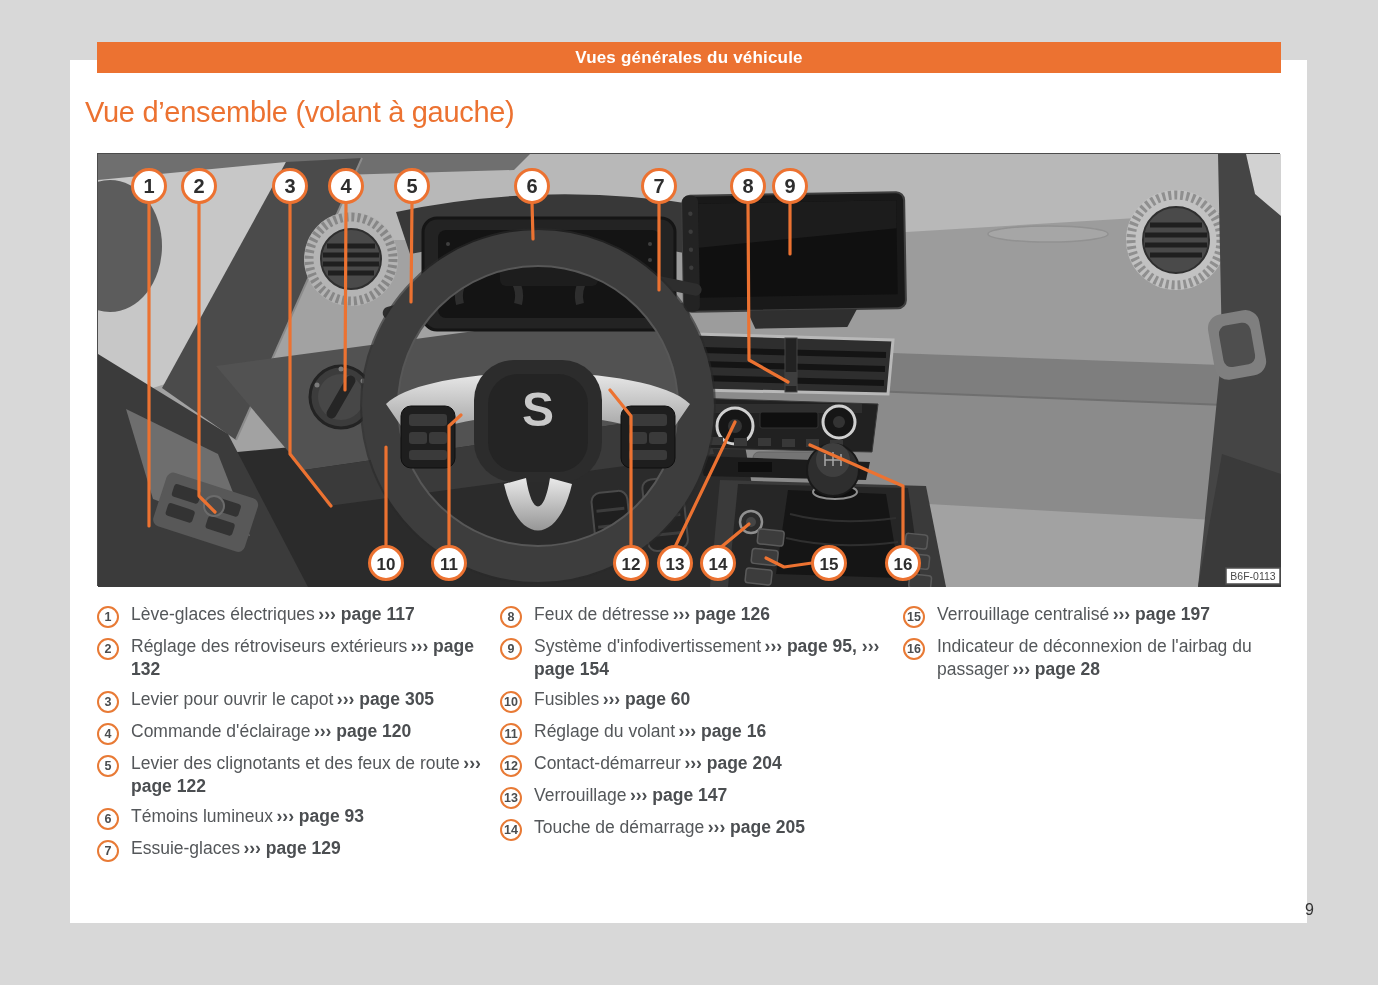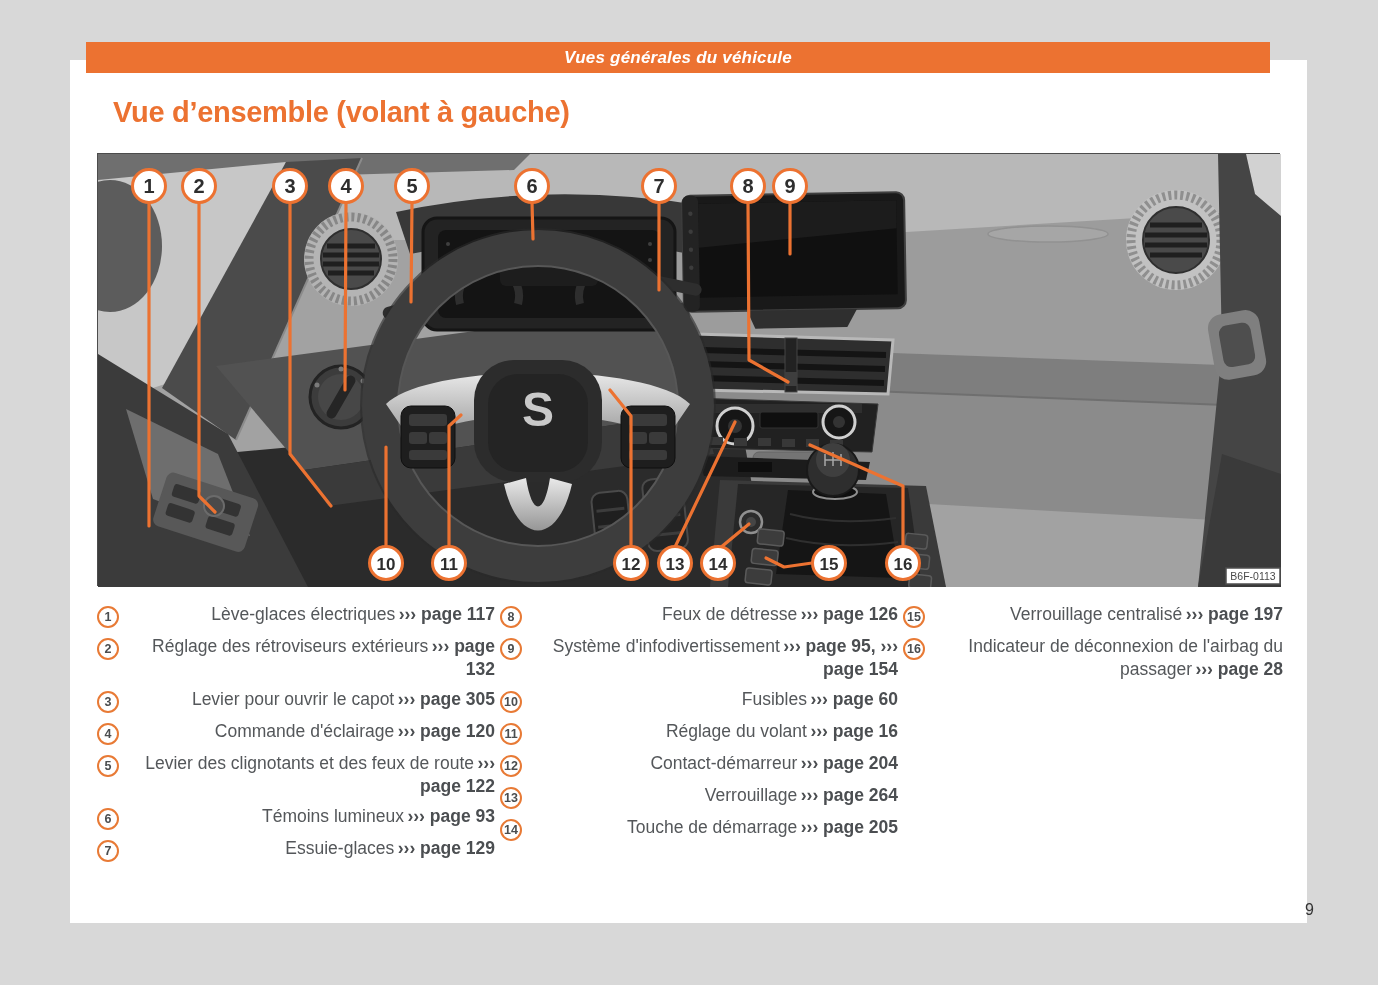--- a/index.html
+++ b/index.html
@@ -1,35 +1,35 @@
 <!DOCTYPE html>
 <html><head>
 <meta charset="utf-8">
 <style>
   html,body{margin:0;padding:0;background:#d8d8d8;}
   *{box-sizing:border-box;}
   body{font-family:"Liberation Sans", sans-serif;}
   #stage{position:relative;width:1378px;height:985px;background:#d8d8d8;overflow:hidden;}
   #page{position:absolute;left:70px;top:60px;width:1237px;height:863px;background:#ffffff;}
-  #chapter-bar{position:absolute;left:86px;top:42px;width:1184px;height:31px;
+  #chapter-bar{position:absolute;left:97px;top:42px;width:1184px;height:31px;
     display:flex;align-items:center;justify-content:center;
-    color:#ffffff;font-weight:700;font-size:17px;letter-spacing:.2px;font-style:italic;}
-  #page-title{position:absolute;left:113px;top:96px;font-size:29px;font-weight:700;letter-spacing:-.3px;}
+    color:#ffffff;font-weight:700;font-size:17px;letter-spacing:.2px;}
+  #page-title{position:absolute;left:85px;top:96px;font-size:29px;font-weight:400;letter-spacing:-.3px;}
   #figure{position:absolute;left:97px;top:153px;width:1183px;height:433px;border:1px solid #4c4c4c;background:#a2a2a2;}
   #figure svg{display:block;}
   #page-number{position:absolute;left:1305px;top:901px;width:40px;font-size:16px;color:#333;font-weight:400;}
   .legend-col{position:absolute;top:603px;font-size:17.5px;line-height:23px;color:#54575a;}
   #legend-col-0{left:97px;width:398px;}
   #legend-col-1{left:500px;width:398px;}
   #legend-col-2{left:903px;width:380px;}
   .legend-item{display:flex;margin-bottom:7px;}
   .legend-gutter{flex:0 0 34px;padding-top:1px;}
   .legend-num{display:inline-block;width:22px;height:22px;border:2px solid #e87a35;border-radius:50%;
     font-size:12.5px;font-weight:700;color:#4a4d4f;text-align:center;line-height:18px;}
-  .legend-text{flex:1;text-align:right;}
+  .legend-text{flex:1;}
   .legend-ref{font-weight:700;color:#4b4e51;}
 </style>
 </head>
 <body>
 
 <div id="stage">
   <div id="page"></div>
 
   <div id="chapter-bar" style="background:#ec7231;">
     <span>Vues générales du véhicule</span>
@@ -355,21 +355,21 @@
       <div class="legend-item">
         <div class="legend-gutter"><span class="legend-num">11</span></div>
         <div class="legend-text"><span>Réglage du volant </span><span class="legend-ref">››› page 16</span></div>
       </div>
       <div class="legend-item">
         <div class="legend-gutter"><span class="legend-num">12</span></div>
         <div class="legend-text"><span>Contact-démarreur </span><span class="legend-ref">››› page 204</span></div>
       </div>
       <div class="legend-item">
         <div class="legend-gutter"><span class="legend-num">13</span></div>
-        <div class="legend-text"><span>Verrouillage </span><span class="legend-ref">››› page 264</span></div>
+        <div class="legend-text"><span>Verrouillage </span><span class="legend-ref">››› page 147</span></div>
       </div>
       <div class="legend-item">
         <div class="legend-gutter"><span class="legend-num">14</span></div>
         <div class="legend-text"><span>Touche de démarrage </span><span class="legend-ref">››› page 205</span></div>
       </div>
     </div>
   <div id="legend-col-2" class="legend-col">
       <div class="legend-item">
         <div class="legend-gutter"><span class="legend-num">15</span></div>
         <div class="legend-text"><span>Verrouillage centralisé </span><span class="legend-ref">››› page 197</span></div>

